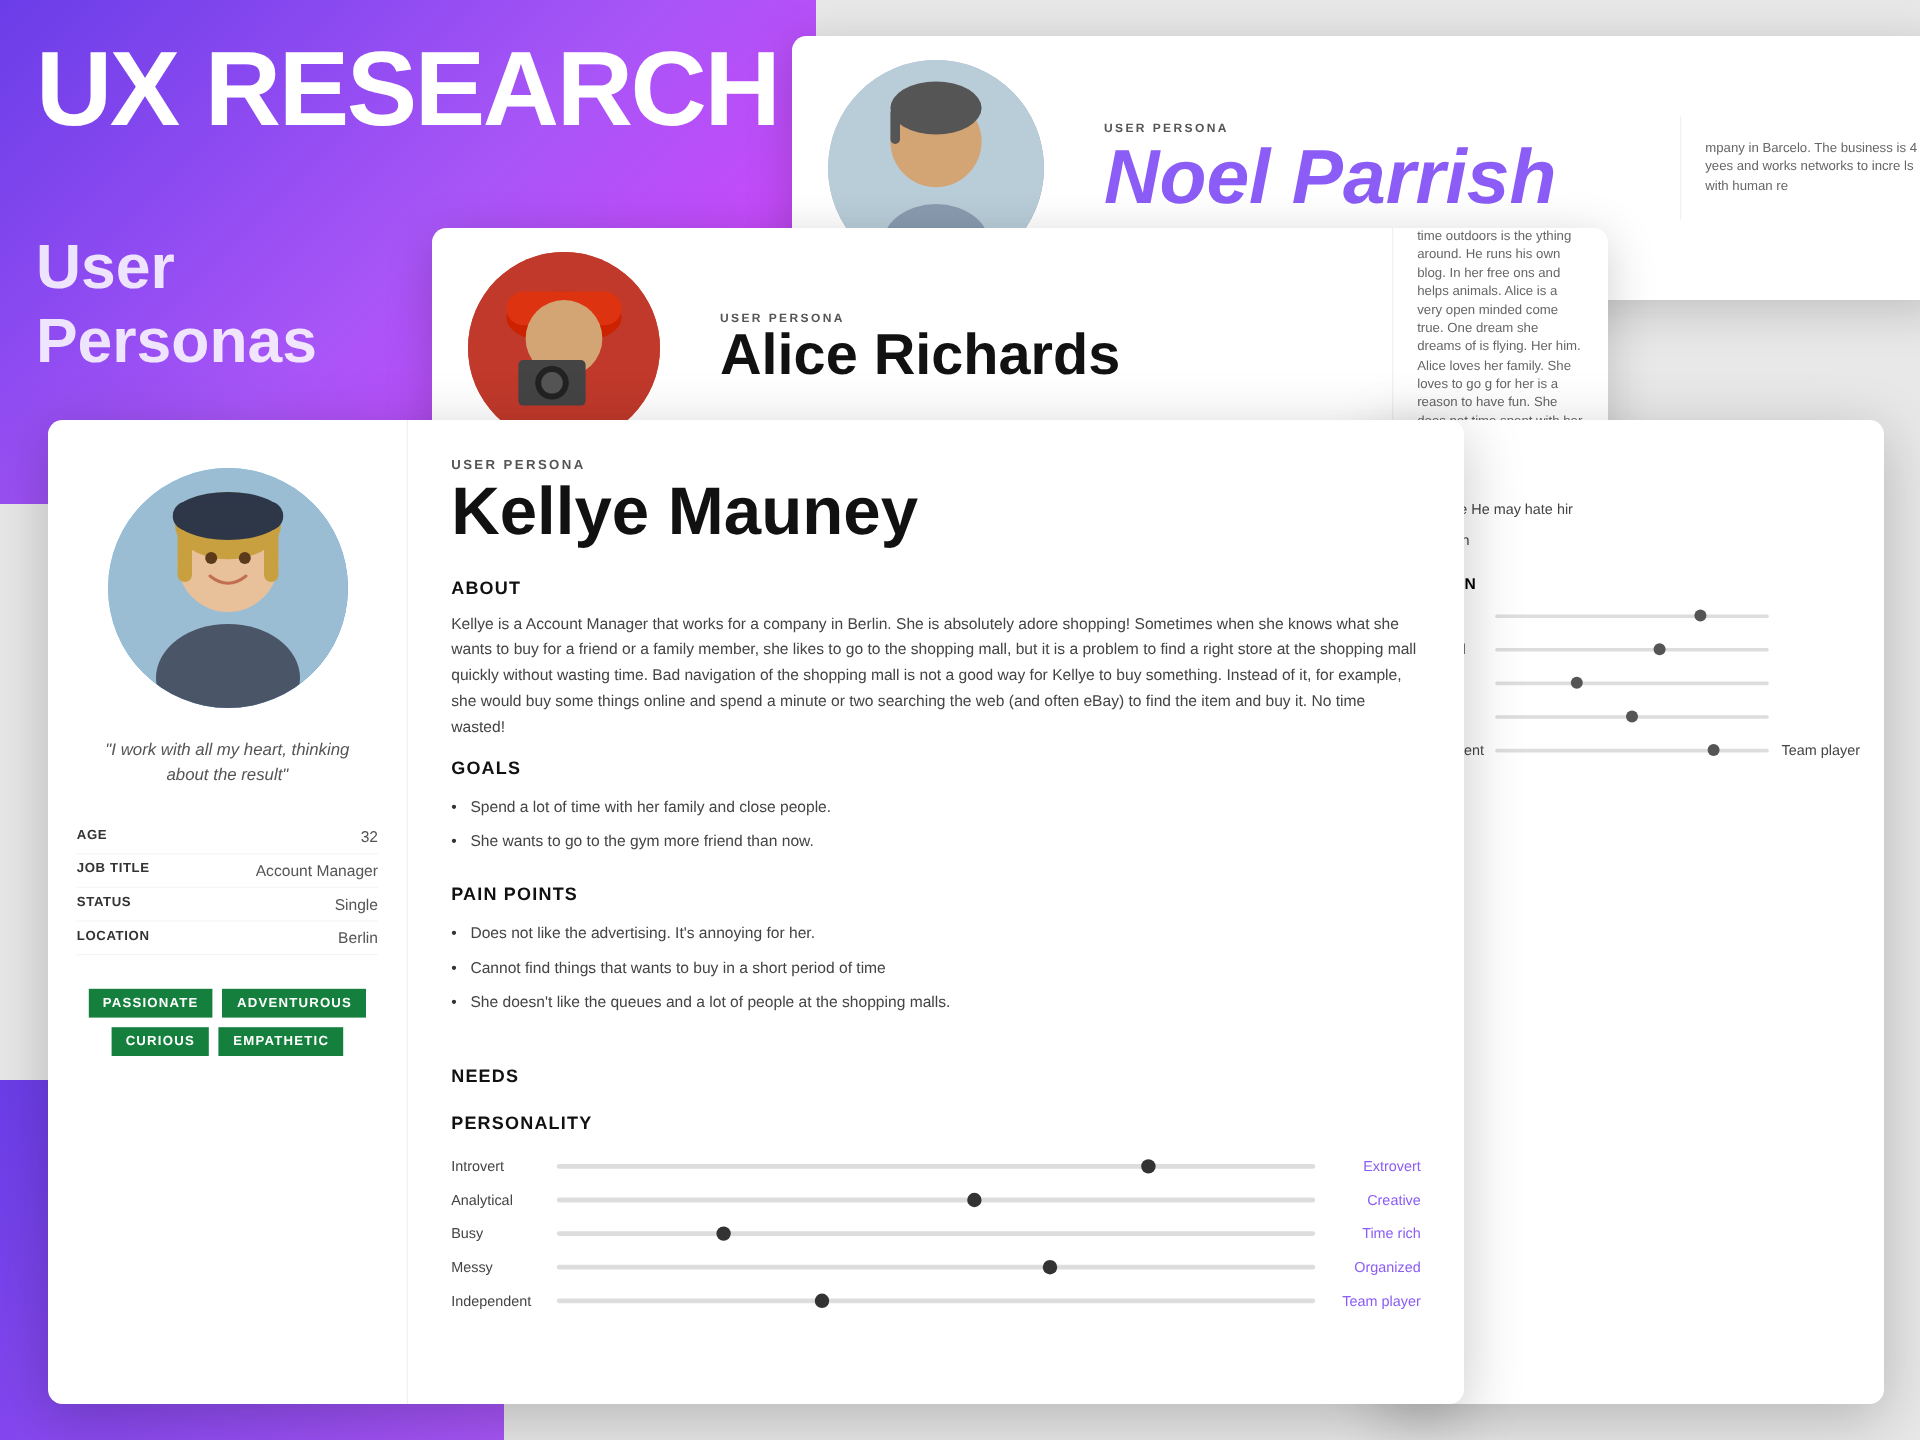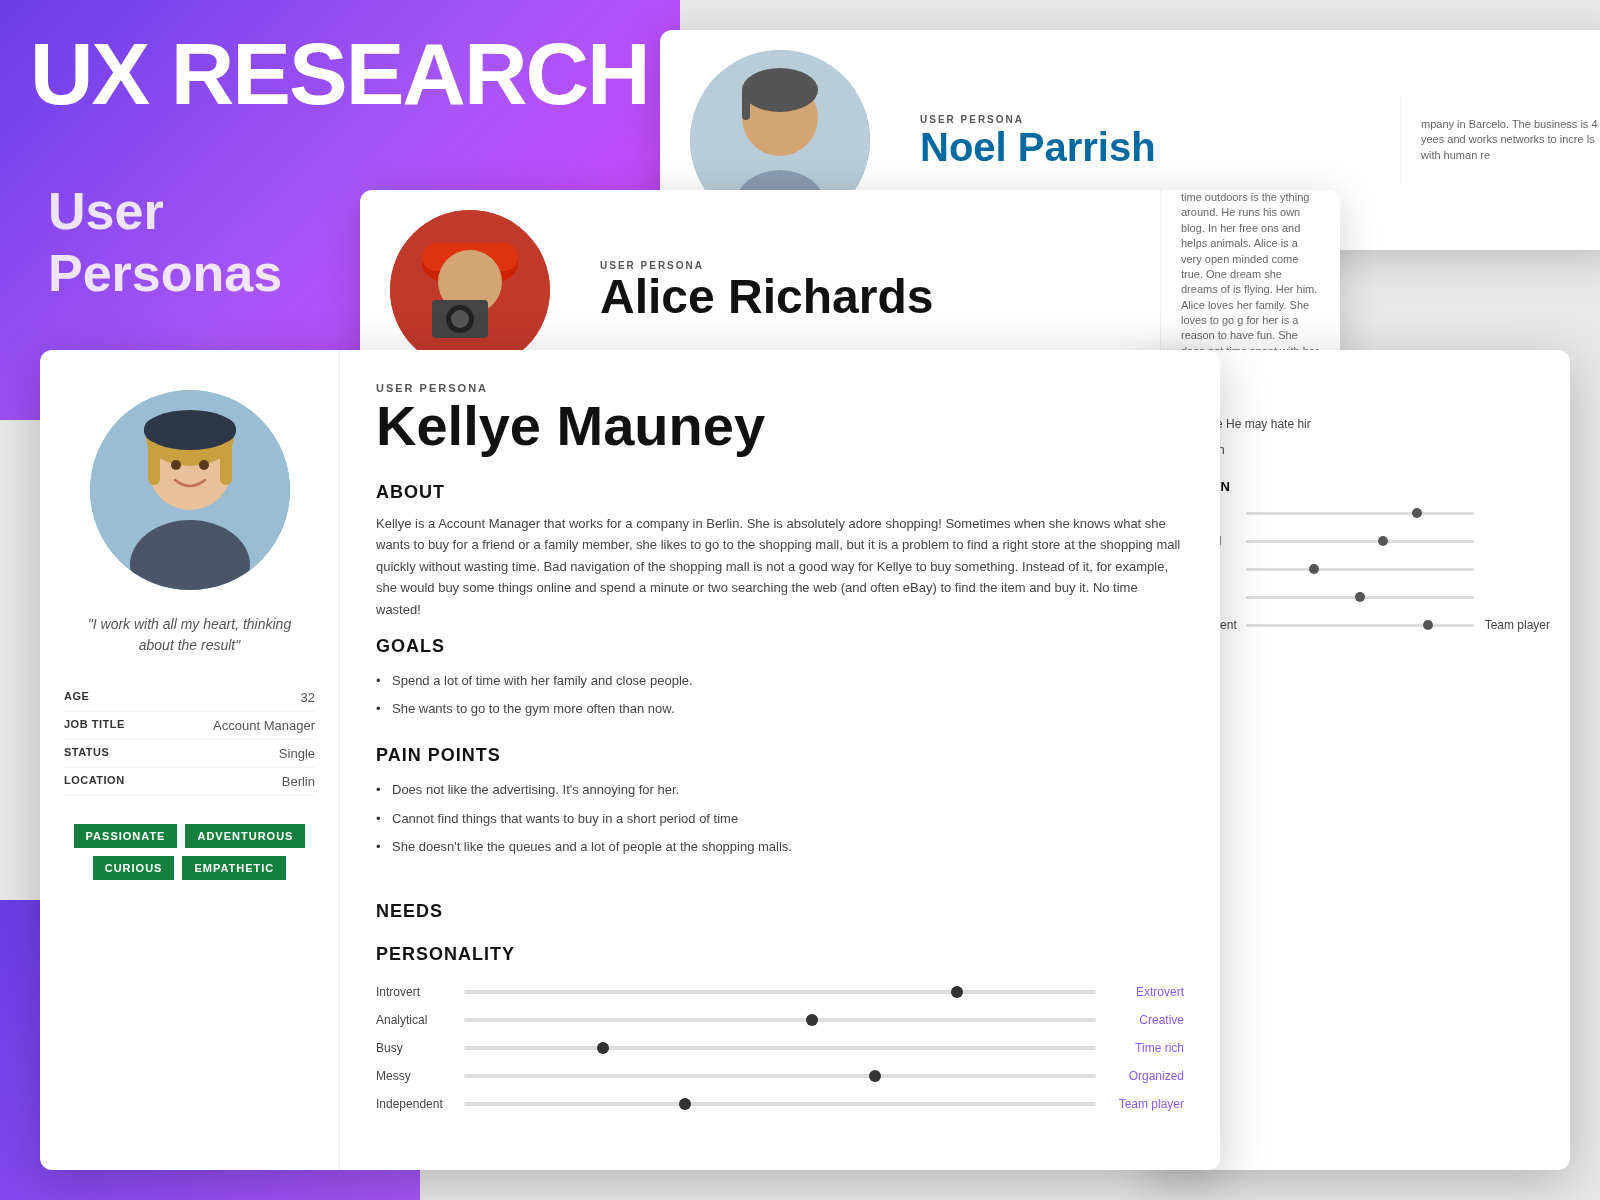--- a/index.html
+++ b/index.html
@@ -40,28 +40,27 @@
       z-index: 10;
       color: white;
       font-size: 88px;
       font-weight: 900;
       letter-spacing: -2px;
       line-height: 1;
     }
 
     .hero-subtitle {
       position: absolute;
-      top: 180px;
+      top: 192px;
       left: 30px;
       z-index: 10;
       color: rgba(255,255,255,0.85);
       font-size: 52px;
       font-weight: 700;
       line-height: 1.2;
-      margin-left: 18px;
     }
 
     
     
     .card-noel {
       position: absolute;
       top: 30px;
       left: 660px;
       width: 960px;
       height: 220px;
@@ -279,21 +278,21 @@
 
     .persona-name-large {
       font-size: 56px;
       font-weight: 900;
       color: #111;
       margin-bottom: 28px;
       line-height: 1;
     }
 
     .section-heading {
-      font-size: 18px;
+      font-size: 15px;
       font-weight: 700;
       letter-spacing: 1px;
       color: #111;
       text-transform: uppercase;
       margin-bottom: 10px;
       margin-top: 22px;
     }
 
     .section-heading:first-of-type {
       margin-top: 0;
@@ -386,24 +385,25 @@
     .noel-persona-label {
       font-size: 10px;
       font-weight: 700;
       letter-spacing: 2px;
       color: #555;
       text-transform: uppercase;
       margin-bottom: 2px;
     }
 
     .noel-name {
-      font-size: 40px;
+      font-size: 64px;
       font-weight: 900;
-      color: #0369a1;
+      color: #8b5cf6;
       line-height: 1;
+      font-style: italic;
     }
 
     
     .alice-persona-label {
       font-size: 10px;
       font-weight: 700;
       letter-spacing: 2px;
       color: #555;
       text-transform: uppercase;
       margin-bottom: 2px;
@@ -657,21 +657,21 @@
     <div class="persona-name-large">Kellye Mauney</div>
 
     <div class="section-heading">ABOUT</div>
     <p class="about-text">Kellye is a Account Manager that works for a company in Berlin. She is absolutely adore shopping! Sometimes when she knows what she wants to buy for a friend or a family member, she likes to go to the shopping mall, but it is a problem to find a right store at the shopping mall quickly without wasting time. Bad navigation of the shopping mall is not a good way for Kellye to buy something. Instead of it, for example, she would buy some things online and spend a minute or two searching the web (and often eBay) to find the item and buy it. No time wasted!</p>
 
     <div class="two-col">
       <div class="col">
         <div class="section-heading">GOALS</div>
         <ul class="bullet-list">
           <li>Spend a lot of time with her family and close people.</li>
-          <li>She wants to go to the gym more often than now.</li>
+          <li>She wants to go to the gym more friend than now.</li>
         </ul>
 
         <div class="section-heading">PAIN POINTS</div>
         <ul class="bullet-list">
           <li>Does not like the advertising. It's annoying for her.</li>
           <li>Cannot find things that wants to buy in a short period of time</li>
           <li>She doesn't like the queues and a lot of people at the shopping malls.</li>
         </ul>
       </div>
 

